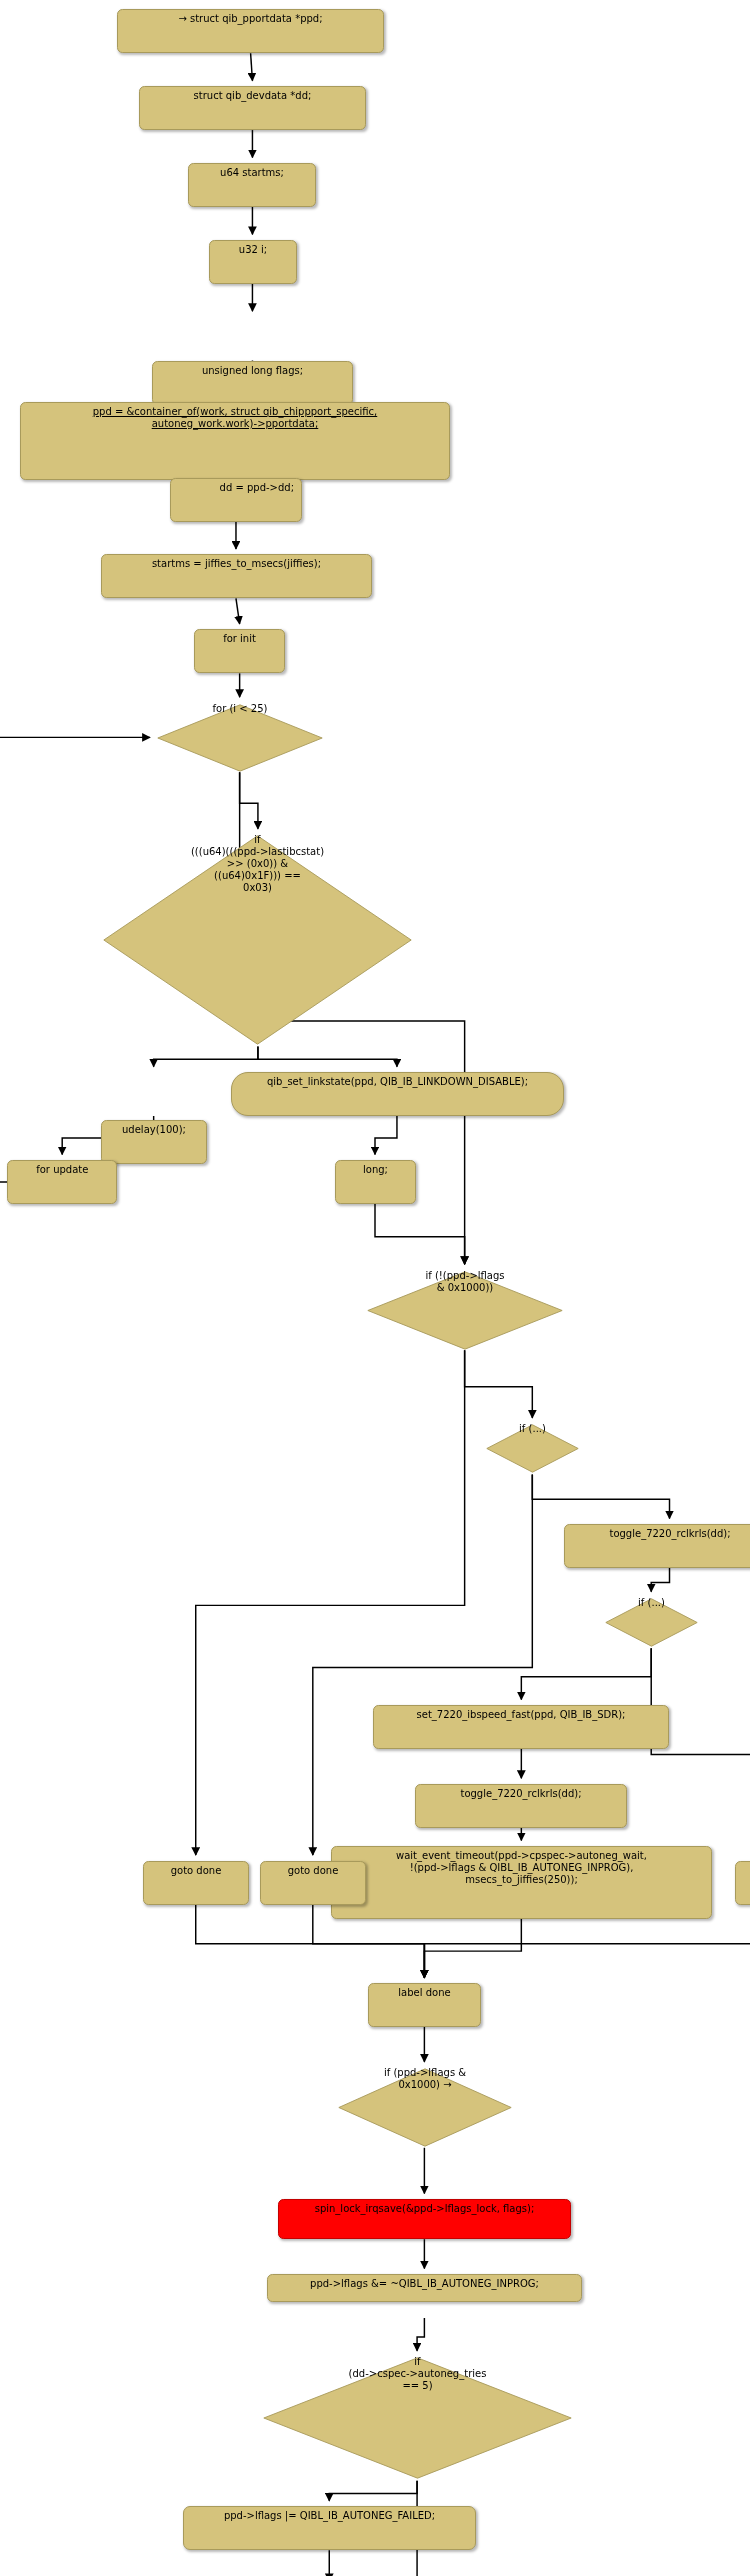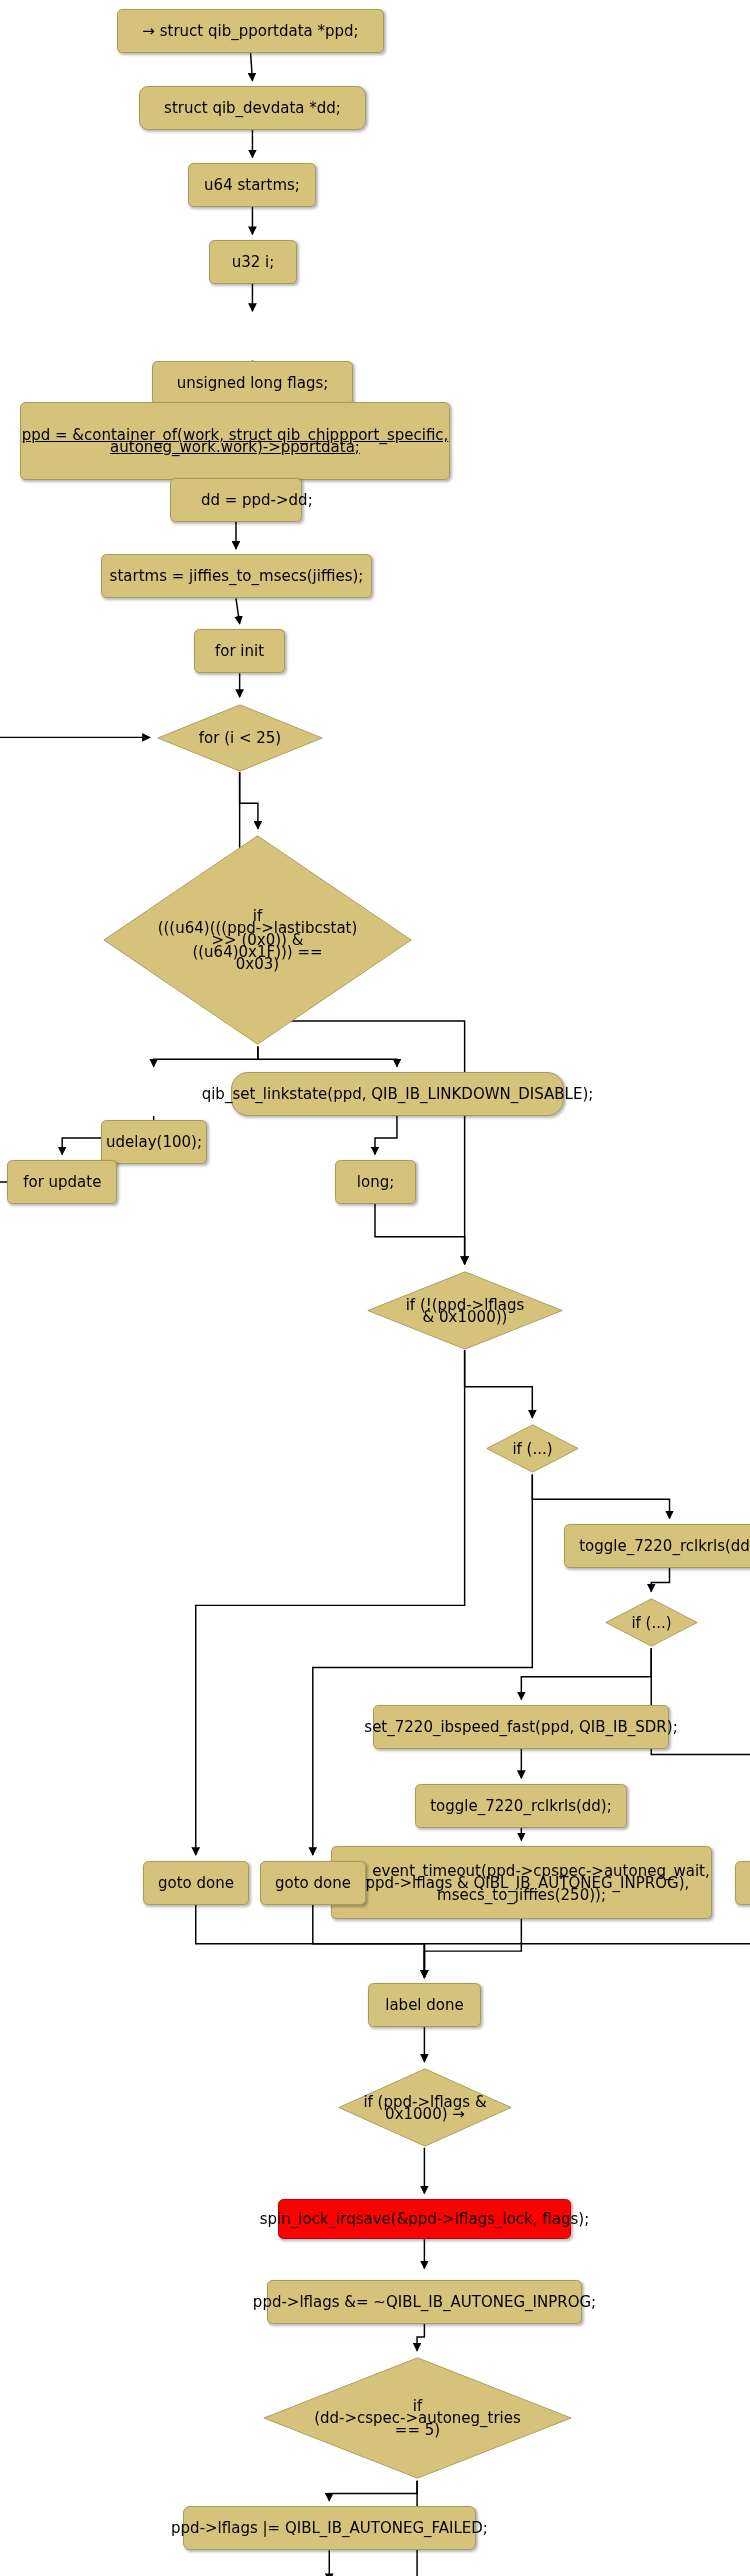--- a/index.html
+++ b/index.html
@@ -22,25 +22,24 @@
     left: 0;
     top: 0;
     width: 750px;
     height: 2576px;
     pointer-events: none;
   }
   .node {
     position: absolute;
     box-sizing: border-box;
     display: flex;
-    align-items: center;
     justify-content: center;
     text-align: center;
     color: #000000;
-    font-size: 15px;
+    font-size: 10px;
     line-height: 12px;
     white-space: pre;
     z-index: 2;
   }
   .act {
     background: #D6C florida;
   }
   .act {
     background: #D5C37C;
     border: 0.9px solid #A89A5B;
@@ -118,21 +117,21 @@
         <path d="M 464 2534 L 464 2555 L 456 2555 L 456 2570" marker-end="url(#arrow)"></path>
         <path d="M 456 2712 L 456 2726 L 360 2726 L 360 2734" marker-end="url(#arrow)"></path>
         <path d="M 456 2712 L 456 2914" marker-end="url(#arrow)"></path>
         <path d="M 360 2788 L 360 2822" marker-end="url(#arrow)"></path>
         <path d="M 360 2876 L 360 2898 L 456 2898 L 456 2914" marker-end="url(#arrow)"></path>
         <path d="M 456 2964 L 460 3002" marker-end="url(#arrow)"></path>
       </g>
   </svg>
   <div id="node-layer">
       <div class="node act" style="left: 117px; top: 9.1px; width: 267px; height: 44px;"><span>→ struct qib_pportdata *ppd;</span></div>
-      <div class="node act" style="left: 139px; top: 86px; width: 227px; height: 44px; border-radius: 9px;"><span>struct qib_devdata *dd;</span></div>
+      <div class="node act" style="left: 139px; top: 86px; width: 227px; height: 44px;"><span>struct qib_devdata *dd;</span></div>
       <div class="node act" style="left: 188px; top: 163px; width: 128px; height: 44px;"><span>u64 startms;</span></div>
       <div class="node act" style="left: 209px; top: 240px; width: 88px; height: 44px;"><span>u32 i;</span></div>
       <div class="node act" style="left: 152px; top: 317px; width: 201px; height: 44px; margin-top: 44px;"><span>unsigned long flags;</span></div>
       <div class="node act" style="left: 20px; top: 402px; width: 430px; height: 78px; text-decoration: underline;"><span>ppd = &amp;container_of(work, struct qib_chippport_specific,
 autoneg_work.work)-&gt;pportdata;</span></div>
       <div class="node act" style="left: 170px; top: 478px; width: 132px; height: 44px; padding-left: 48px;"><span>dd = ppd-&gt;dd;</span></div>
       <div class="node act" style="left: 101px; top: 554px; width: 271px; height: 44px;"><span>startms = jiffies_to_msecs(jiffies);</span></div>
       <div class="node act" style="left: 194px; top: 629px; width: 91px; height: 44px;"><span>for init</span></div>
       <div class="node diamond" style="left: 156px; top: 703px; width: 168px; height: 70px;"><svg class="dshape" viewBox="0 0 184 76" preserveAspectRatio="none">
           <polygon points="92,2 182,38 92,74 2,38" fill="#D5C37C" stroke="#A89A5B" stroke-width="1"></polygon>
@@ -166,21 +165,21 @@
 msecs_to_jiffies(250));</span></div>
       <div class="node act" style="left: 143px; top: 1861px; width: 106px; height: 44px;"><span>goto done</span></div>
       <div class="node act" style="left: 260px; top: 1861px; width: 106px; height: 44px;"><span>goto done</span></div>
       <div class="node act" style="left: 735px; top: 1861px; width: 106px; height: 44px;"></div>
       <div class="node act" style="left: 368px; top: 1983px; width: 113px; height: 44px;"><span>label done</span></div>
       <div class="node diamond" style="left: 337px; top: 2067px; width: 176px; height: 81px;"><svg class="dshape" viewBox="0 0 192 88" preserveAspectRatio="none">
           <polygon points="96,2 190,44 96,86 2,44" fill="#D5C37C" stroke="#A89A5B" stroke-width="1"></polygon>
         </svg><div class="dlabel">if (ppd-&gt;lflags &amp;
 0x1000) →</div></div>
       <div class="node act red" style="left: 278px; top: 2199px; width: 293px; height: 40px;"><span>spin_lock_irqsave(&amp;ppd-&gt;lflags_lock, flags);</span></div>
-      <div class="node act" style="left: 267px; top: 2274px; width: 315px; height: 44px; margin-top: 6px;"><span>ppd-&gt;lflags &amp;= ~QIBL_IB_AUTONEG_INPROG;</span></div>
+      <div class="node act" style="left: 267px; top: 2274px; width: 315px; height: 28px;"><span>ppd-&gt;lflags &amp;= ~QIBL_IB_AUTONEG_INPROG;</span></div>
       <div class="node diamond" style="left: 262px; top: 2356px; width: 311px; height: 124px;"><svg class="dshape" viewBox="0 0 340 136" preserveAspectRatio="none">
           <polygon points="170,2 338,68 170,134 2,68" fill="#D5C37C" stroke="#A89A5B" stroke-width="1"></polygon>
         </svg><div class="dlabel">if
 (dd-&gt;cspec-&gt;autoneg_tries
 == 5)</div></div>
       <div class="node act" style="left: 183px; top: 2506px; width: 293px; height: 44px; border-radius: 7px;"><span>ppd-&gt;lflags |= QIBL_IB_AUTONEG_FAILED;</span></div>
     </div>
 </div>
 
 

